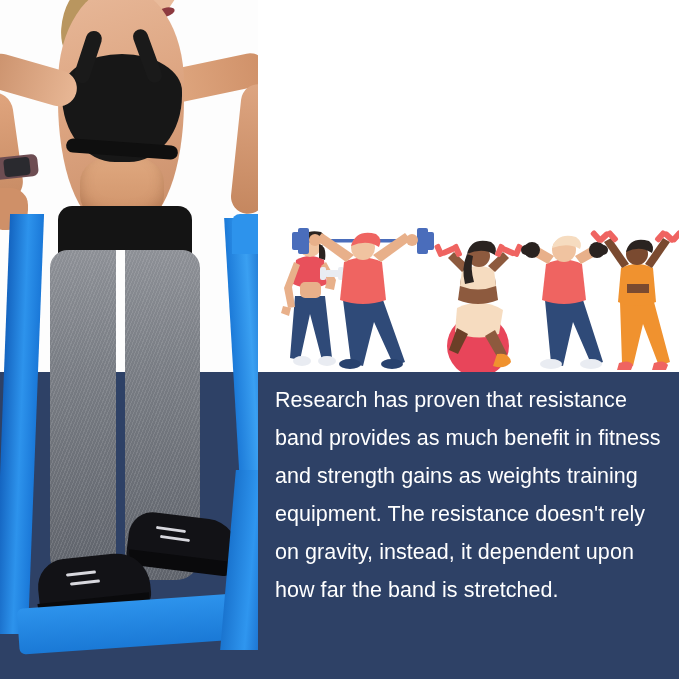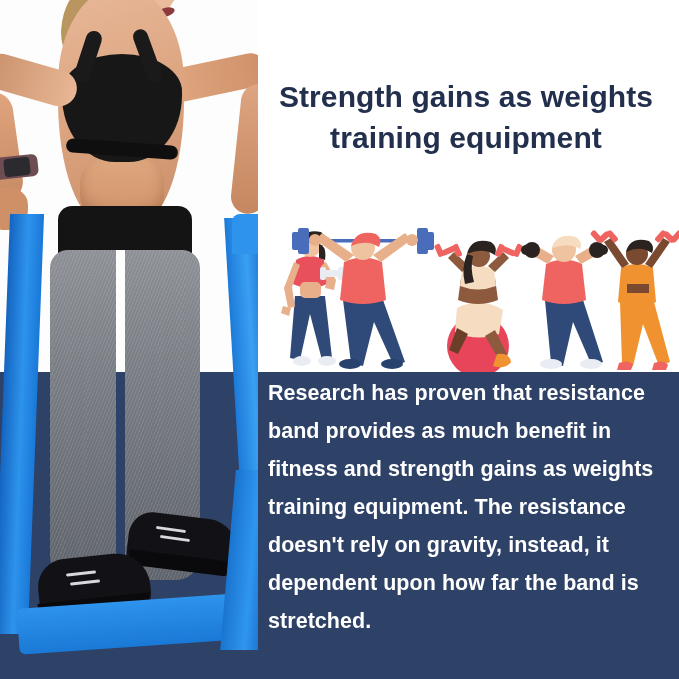--- a/index.html
+++ b/index.html
@@ -195,30 +195,29 @@
 
   
   .copy{
     position:absolute;left:268px;top:374px;width:406px;
     color:#ffffff;
     font-size:21.5px;
     line-height:38px;
     font-weight:400;
     letter-spacing:.05px;
   }
-  .copy p{margin:0;font-weight:bold;}
+  .copy p{margin:7px;}
 </style>
 </head>
 <body>
 
 <div class="poster">
 
   <div class="navy-panel"></div>
 
-  <div class="heading">Strength gains as weights training equipment</div>
 
   <div class="illus">
     <svg width="399" height="154" viewBox="0 0 399 154" xmlns="http://www.w3.org/2000/svg">
       <defs>
         <style>
           .sk1{fill:#e8b08a}.sk2{fill:#f0c3a0}.sk3{fill:#8d5a3e}.sk4{fill:#7a4a30}
           .red{fill:#e8505b}.coral{fill:#ef6461}.denim{fill:#2f4a78}
           .navy2{fill:#28426e}.orange{fill:#f0922f}.cream{fill:#f6dcc0}
           .dark{fill:#2a2320}.bb{fill:#4a6dbb}.ball{fill:#e8455a}
           .wht{fill:#e9ecf2}.brown{fill:#6b3f27}

